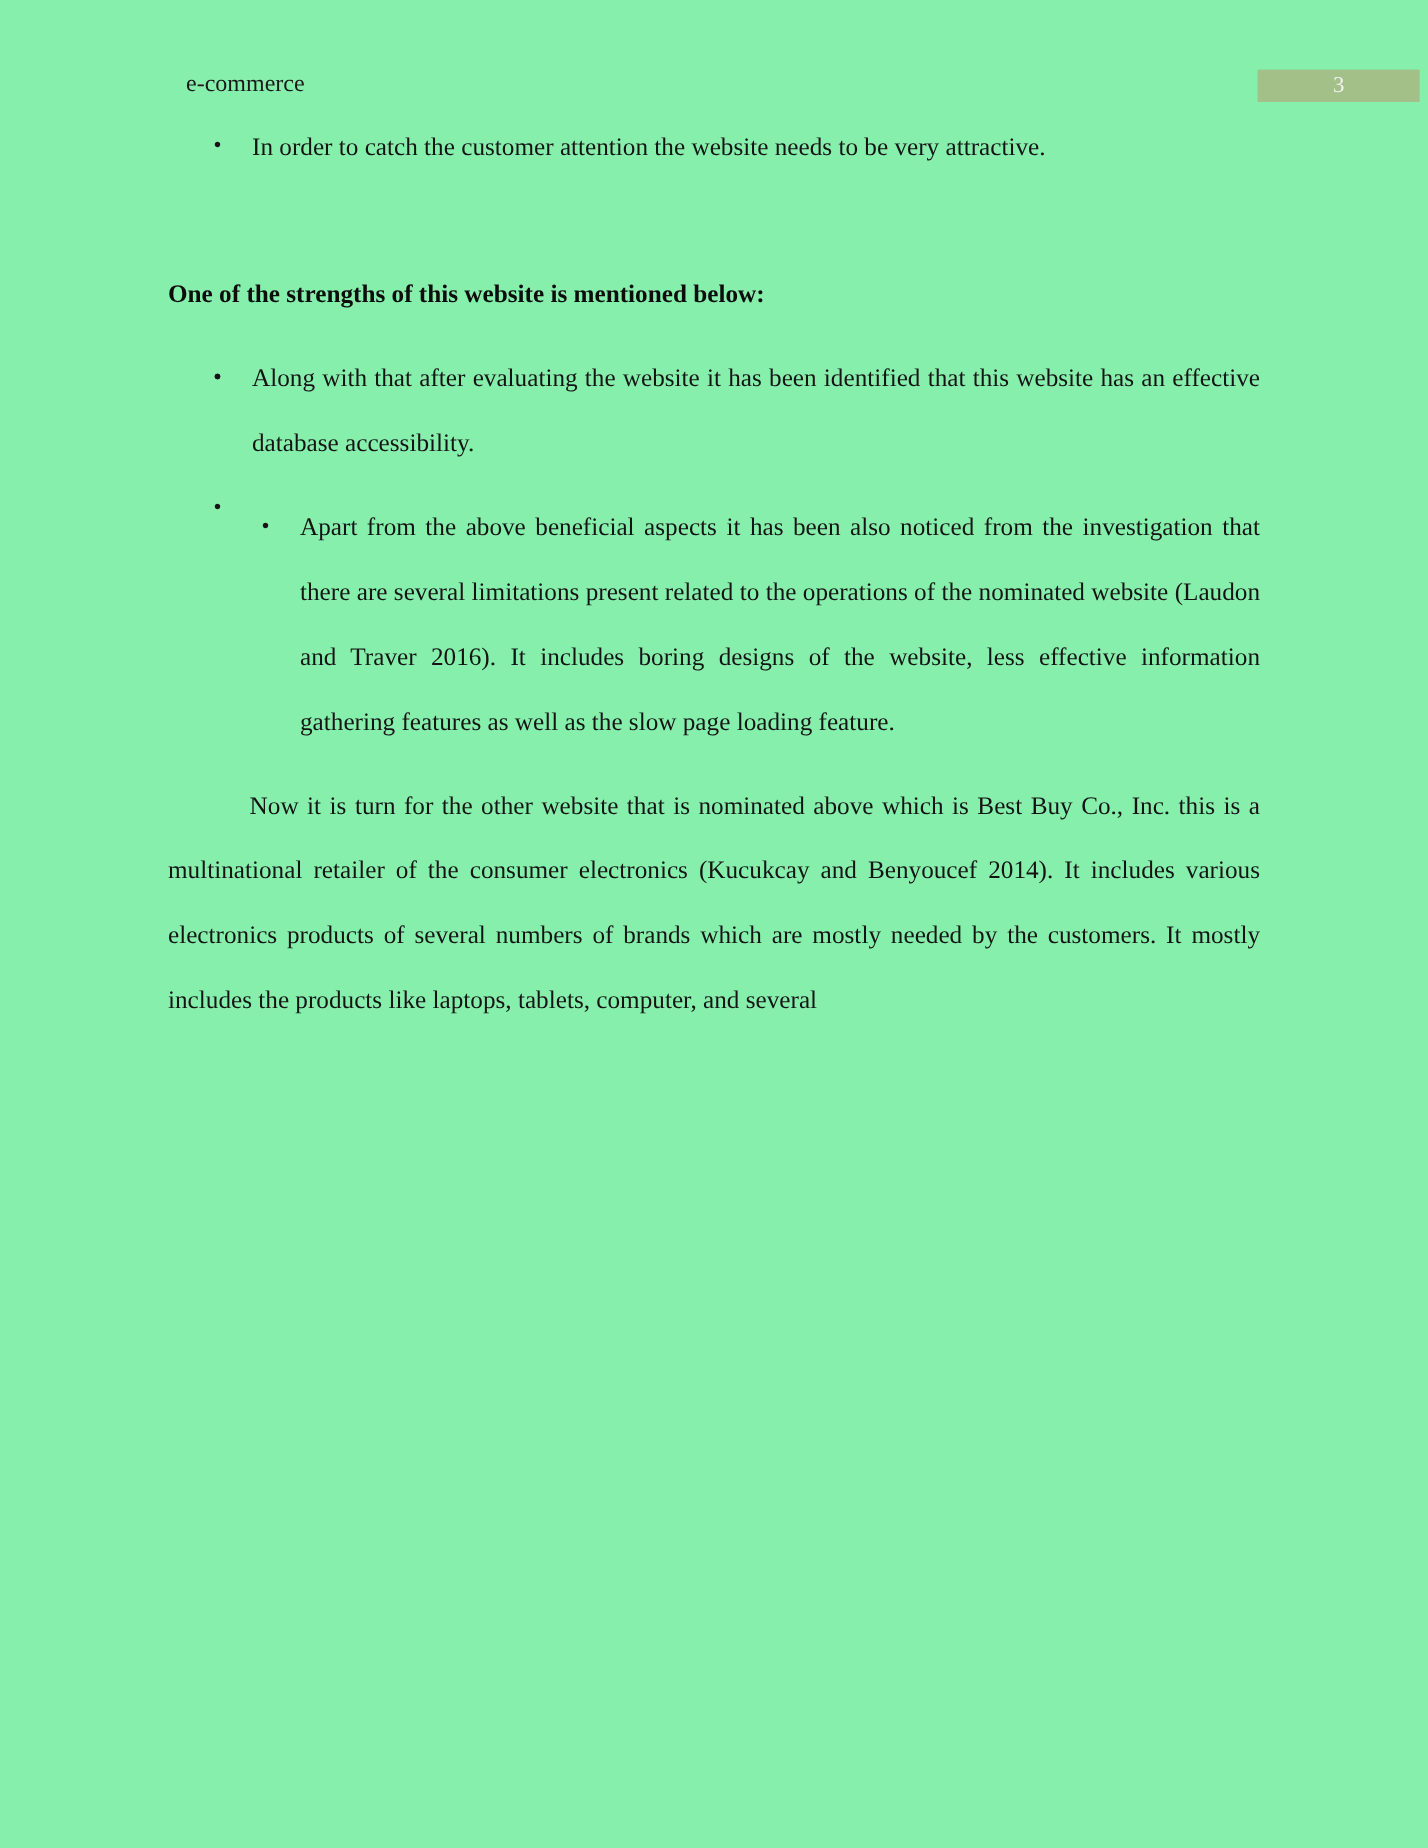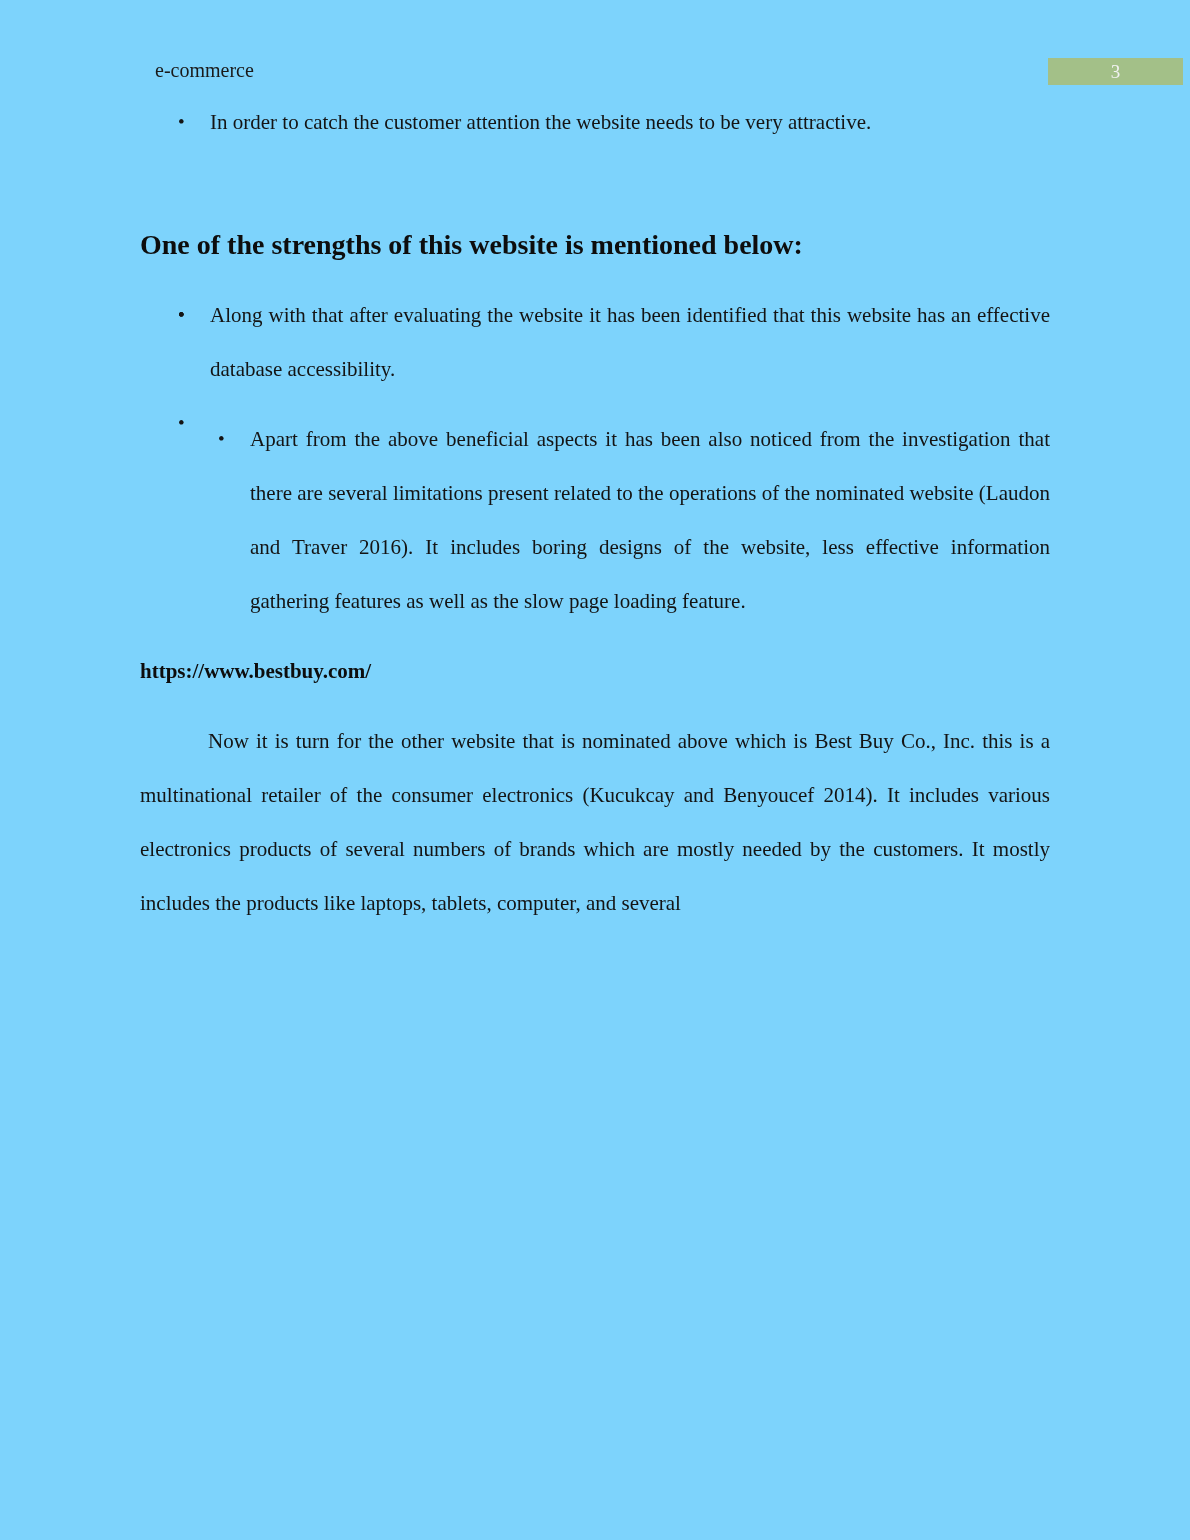--- a/index.html
+++ b/index.html
@@ -8,21 +8,21 @@
     width: 1190px;
     min-height: 1540px;
     font-family: "Liberation Serif", "DejaVu Serif", serif;
     color: #141414;
     position: relative;
   }
   .page {
     width: 1190px;
     min-height: 1540px;
     position: relative;
-    background: #7dd3fc;
+    background: #86efac;
   }
   
   .header {
     position: relative;
     padding-top: 58px;
     height: 95px;
   }
   .header-title {
     position: absolute;
     left: 155px;
@@ -45,21 +45,21 @@
     font-family: "Liberation Serif", serif;
   }
   
   .content {
     padding: 0 140px;
     font-size: 21px;
     line-height: 54px;
   }
   .content p, .content h2, .content ul { margin-bottom: 16px; }
   h2.doc-heading {
-    font-size: 28px;
+    font-size: 21px;
     font-weight: bold;
     line-height: 54px;
     color: #0d0d0d;
   }
   h2.strengths-heading { margin-top: 69px; }
   ul.bullet-list {
     list-style: none;
   }
   ul.bullet-list li {
     position: relative;
@@ -129,18 +129,17 @@
     </ul>
 
 
     <ul class="bullet-list level-2">
       <li>
         <span class="bullet">•</span>
         <span>Apart from the above beneficial aspects it has been also noticed from the investigation that there are several limitations present related to the operations of the nominated website (Laudon and Traver 2016). It includes boring designs of the website, less effective information gathering features as well as the slow page loading feature.</span>
       </li>
     </ul>
 
-    <p class="link-line">https://www.bestbuy.com/</p>
 
     <p class="body-paragraph">Now it is turn for the other website that is nominated above which is Best Buy Co., Inc. this is a multinational retailer of the consumer electronics (Kucukcay and Benyoucef 2014). It includes various electronics products of several numbers of brands which are mostly needed by the customers. It mostly includes the products like laptops, tablets, computer, and several</p>
 
   </div>
 </div>
 
 </body></html>

